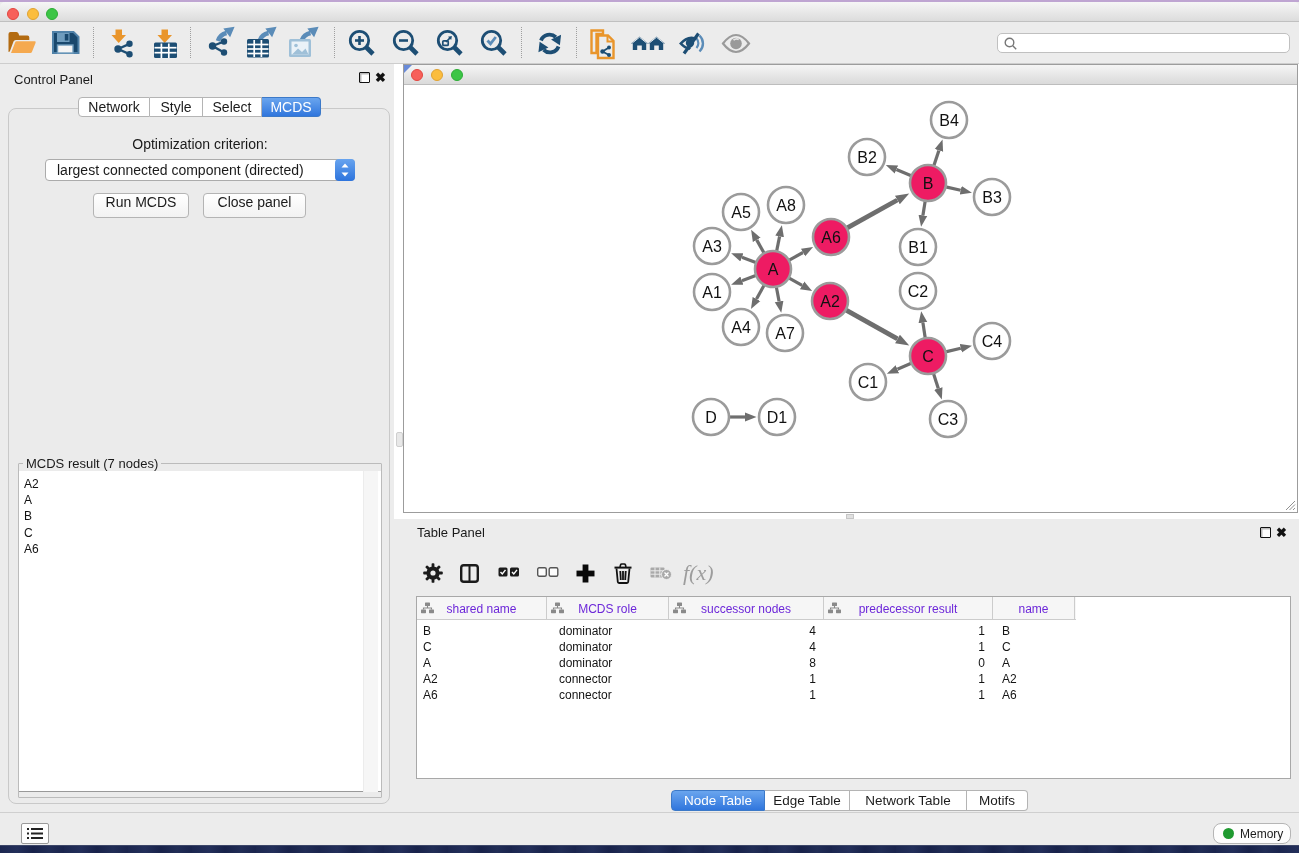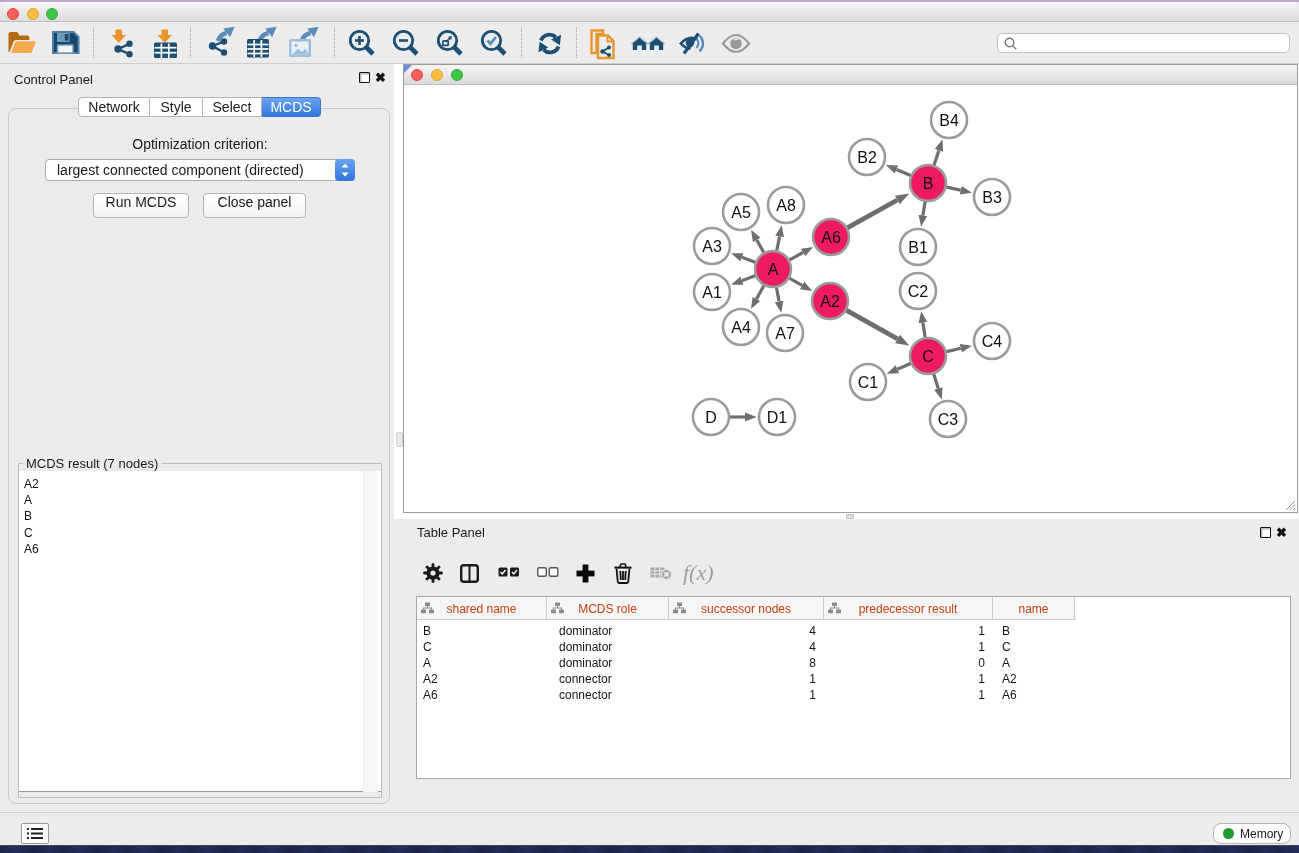--- a/index.html
+++ b/index.html
@@ -59,21 +59,21 @@
   border:1px solid #9c9c9c; background:#fff; }
 #nw-titlebar { position:absolute; left:0; top:0; width:100%; height:20px;
   background:linear-gradient(#f5f5f5,#dadada); border-bottom:1px solid #bdbdbd; }
 #nw-title { position:absolute; left:0; right:0; top:2px; text-align:center; font-size:14px; color:#2e2e2e; }
 
 #tablepanel { position:absolute; left:0px; top:455px; width:905px; height:293px; background:#ececec; }
 #tp-title { position:absolute; left:23px; top:6px; font-size:13px; color:#1a1a1a; }
 #tablebox { position:absolute; left:22px; top:77px; width:875px; height:183px;
   border:1px solid #a8a8a8; background:#fff; }
 #thead { position:absolute; left:0; top:0; width:659px; height:23px; background:#f6f6f6;
-  border-bottom:1px solid #ccc; font-size:12px; color:#c2410c; }
+  border-bottom:1px solid #ccc; font-size:12px; color:#6d28d9; }
 .hcell { position:absolute; top:0; height:23px; border-right:1px solid #ccc; }
 .hlabel { position:absolute; width:100%; text-align:center; top:5px; }
 .trow { position:absolute; font-size:12px; color:#141414; height:16px; line-height:16px; }
 .cell { position:absolute; top:0; }
 .num { text-align:right; }
 
 .btabrow { position:absolute; top:271px; left:277px; display:flex; }
 .btab { height:21px; font-size:13.5px; color:#1c1c1c; background:#fff;
   border:1px solid #b4b4b4; border-left:none; text-align:center; line-height:20px; }
 
@@ -526,20 +526,26 @@
           </div>
           <div class="trow" style="left:0; top:90px; width:873px;">
 <span class="cell" style="left:6px;">A6</span>
 <span class="cell" style="left:142px;">connector</span>
 <span class="cell num" style="left:252px; width:147px;">1</span>
 <span class="cell num" style="left:407px; width:161px;">1</span>
 <span class="cell" style="left:585px;">A6</span>
           </div>
         </div>
     </div>
+    <div class="btabrow">
+      <div class="btab first sel" style="width:94px; border-left:1px solid #3c79c8; border-radius:4px 0 0 4px; background:linear-gradient(#6aa5ee,#3076dd); color:#fff; border-color:#3c79c8;">Node Table</div>
+      <div class="btab" style="width:85px;">Edge Table</div>
+      <div class="btab" style="width:117px;">Network Table</div>
+      <div class="btab" style="width:61px; border-radius:0 4px 4px 0;">Motifs</div>
+    </div>
   </div>
 </div>
 
 <div class="abs" style="left:396px; top:432px; width:7px; height:15px; background:#e8e8e8; border:1px solid #cfcfcf; border-radius:2px;"></div>
 <div class="abs" style="left:846px; top:513.5px; width:8px; height:5px; background:#e0e0e0; border:1px solid #c6c6c6;"></div>
 <div class="abs" id="statusbar">
   <div id="listbtn">
     <svg width="16" height="13" viewBox="0 0 16 13" style="left:5px; top:3px;">
       <g fill="#222">
         <rect x="0" y="1" width="2" height="2"></rect>

